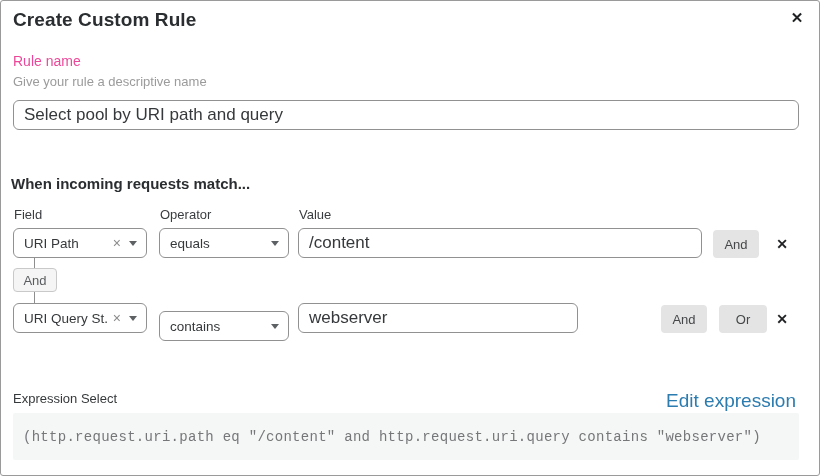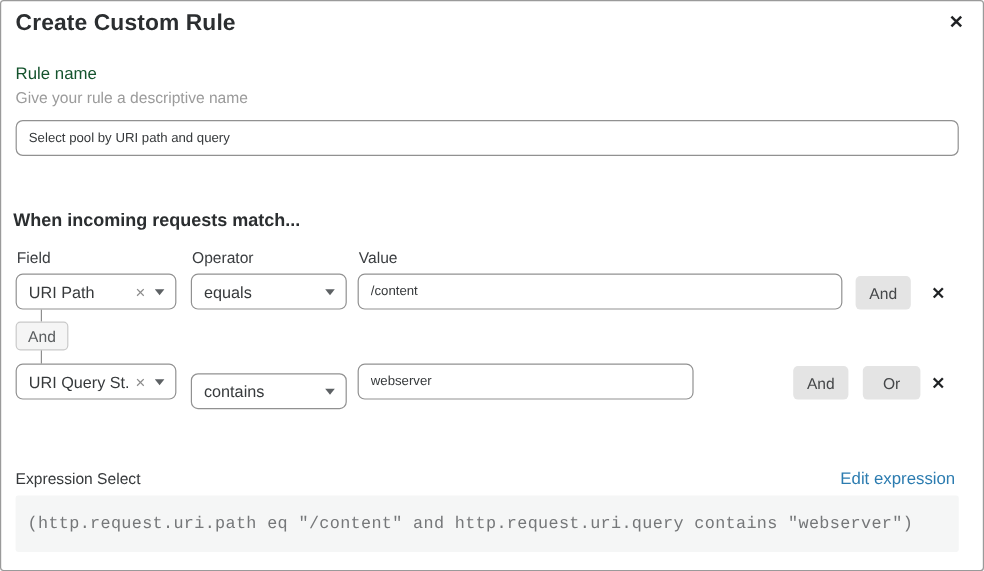--- a/index.html
+++ b/index.html
@@ -23,31 +23,31 @@
   }
 
   .close-btn {
     position: absolute; right: 10px; top: 5px;
     width: 24px; height: 24px;
     display: flex; align-items: center; justify-content: center;
     font-size: 15px; font-weight: 700; color: #1f2123;
     cursor: pointer; background: none; border: none;
   }
 
-  .field-label { position: absolute; font-size: 14px; color: #14532d; }
+  .field-label { position: absolute; font-size: 14px; color: #ec4899; }
   .helper-text { position: absolute; font-size: 13px; color: #9b9b9b; }
 
   .text-input {
     position: absolute;
     height: 30px;
     border: 1px solid #919191;
     border-radius: 6px;
     padding: 0 10px;
     font-family: "Liberation Sans", sans-serif;
-    font-size: 11px; color: #36393b;
+    font-size: 17px; color: #36393b;
     background: #fff;
     outline: none;
   }
 
   .section-heading {
     position: absolute; left: 10px; top: 174px;
     font-size: 15px; font-weight: 700; color: #2b2e30;
   }
 
   .col-label { position: absolute; top: 206px; font-size: 13px; color: #3a3d40; }
@@ -110,21 +110,21 @@
     border: 1px solid #c9c9c9;
     border-radius: 4px;
     display: flex; align-items: center; justify-content: center;
     font-size: 13px; color: #5a5d5f;
   }
 
   .expr-label { position: absolute; left: 12px; top: 390px; font-size: 13px; color: #36393b; }
 
   .edit-link {
     position: absolute; right: 23px; top: 389px;
-    font-size: 14px; color: #2c7cb0;
+    font-size: 19px; color: #2c7cb0;
     text-decoration: none; cursor: pointer; padding-left: 35px;
   }
 
   .code-block {
     position: absolute; left: 12px; top: 412px;
     width: 786px; height: 47px;
     background: #f5f6f6;
     border-radius: 2px;
     display: flex; align-items: center;
     padding-left: 10px;

